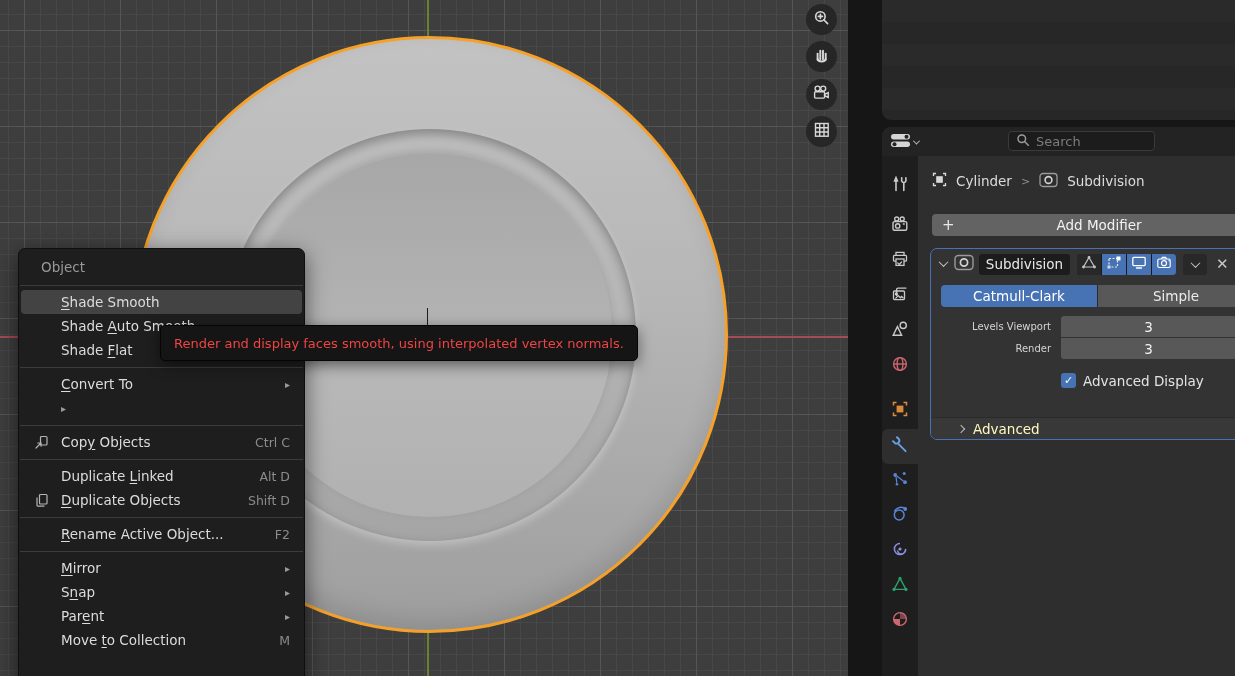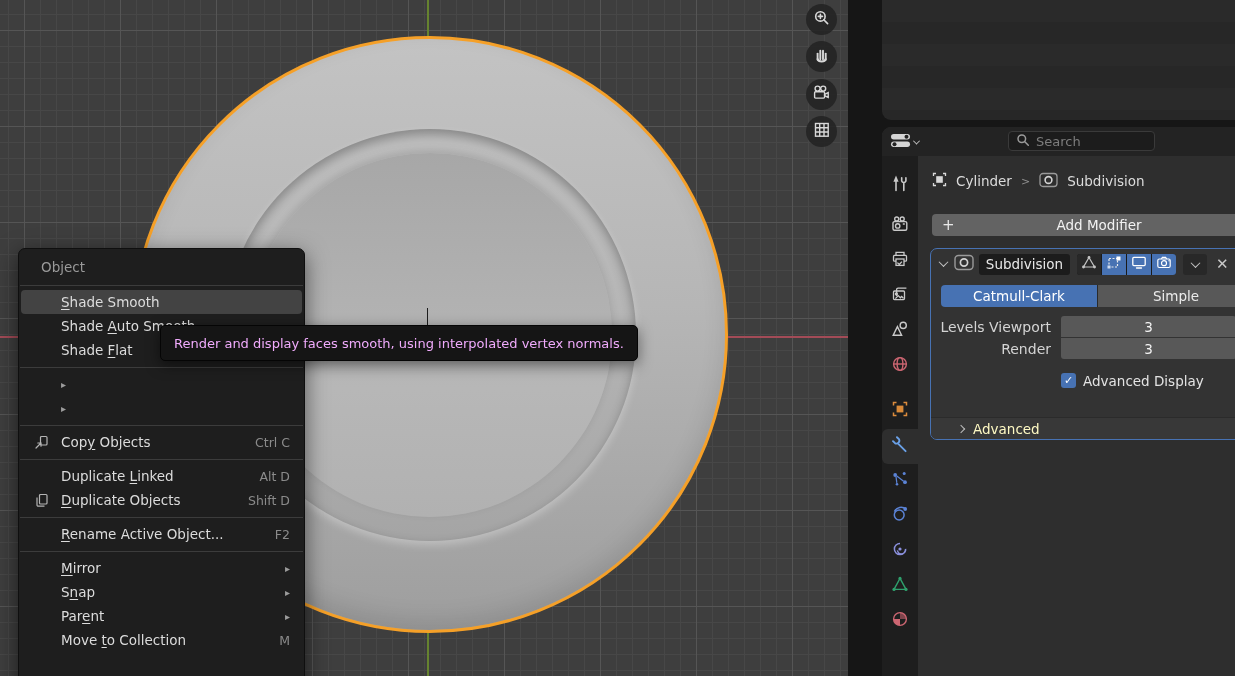--- a/index.html
+++ b/index.html
@@ -59,21 +59,21 @@
   .menu-item.hl{background:#434343;}
   .mi-icon{width:40px;display:flex;align-items:center;justify-content:center;flex:0 0 40px;}
   .mi-label{flex:1;white-space:nowrap;}
   .mi-label .u{text-decoration:underline;text-underline-offset:2px;}
   .mi-right{color:#8b8b8b;font-size:12.5px;white-space:nowrap;}
   .mi-arrow{color:#9c9c9c;font-size:10px;}
   
   .tooltip{
     position:absolute;left:160px;top:325px;height:36px;z-index:10;
     background:#151515;border:1px solid #050505;border-radius:5px;
-    color:#f0abfc;font-size:13px;display:flex;align-items:center;
+    color:#ef4444;font-size:13px;display:flex;align-items:center;
     padding:0 13px;white-space:nowrap;box-sizing:border-box;
     box-shadow:0 4px 14px rgba(0,0,0,0.5);
   }
   
   .right-col{position:absolute;left:880px;top:0;width:387px;height:676px;background:#161616;}
   .outliner{
     position:absolute;left:2px;top:0;width:385px;height:120px;
     background:repeating-linear-gradient(180deg,#2a2a2a 0 22px,#272727 22px 44px);
     border-radius:0 0 9px 9px;
   }
@@ -124,21 +124,21 @@
   .mp-x{color:#c9c9c9;font-size:15px;margin-left:4px;}
   .mp-grip{
     margin-left:auto;margin-right:2px;width:19px;height:9px;
     background-image:radial-gradient(#868686 1px, transparent 1.3px);
     background-size:5px 5px;background-position:0 0;
   }
   .mp-seg{margin:6px 10px 0;display:flex;height:22px;border-radius:4px;overflow:hidden;gap:1px;background:#2a2a2a;font-size:13.5px;}
   .seg{flex:1;display:flex;align-items:center;justify-content:center;background:#585858;color:#ebebeb;}
   .seg.on{background:#4772b3;color:#fff;}
   .mp-row{display:flex;align-items:center;height:21px;margin:2px 0 0 0;}
-  .mp-row .lbl{flex:0 0 120px;text-align:right;padding-right:10px;color:#d4d4d4;font-size:14px;white-space:nowrap;}
+  .mp-row .lbl{flex:0 0 120px;text-align:right;padding-right:10px;color:#d4d4d4;font-size:10px;white-space:nowrap;}
   .mp-row .field{
     flex:0 0 175px;height:21px;background:#585858;color:#f2f2f2;font-size:13.5px;
     display:flex;align-items:center;justify-content:center;
   }
   .field.top{border-radius:3px 3px 0 0;}
   .field.bot{border-radius:0 0 3px 3px;}
   .anim-dot{width:5px;height:5px;border-radius:50%;background:#9c9c9c;margin-left:9px;}
   .mp-row.check{margin-top:13px;height:17px;}
   .checkbox{
     width:15px;height:15px;background:#4772b3;border-radius:3px;color:#fff;font-size:11px;
@@ -217,20 +217,21 @@
         <span class="mi-icon"></span>
         <span class="mi-label">Shade <span class="u">A</span>uto Smooth</span>
       </div>
       <div class="menu-item">
         <span class="mi-icon"></span>
         <span class="mi-label">Shade <span class="u">F</span>lat</span>
       </div>
       <div class="menu-sep"></div>
       <div class="menu-item">
         <span class="mi-icon"></span>
+        <span class="mi-label"><span class="u">C</span>onvert To</span>
         <span class="mi-right mi-arrow">▸</span>
       </div>
       <div class="menu-item">
         <span class="mi-icon"></span>
         <span class="mi-right mi-arrow">▸</span>
       </div>
       <div class="menu-sep"></div>
       <div class="menu-item">
         <span class="mi-icon">
           <svg width="15" height="15">

